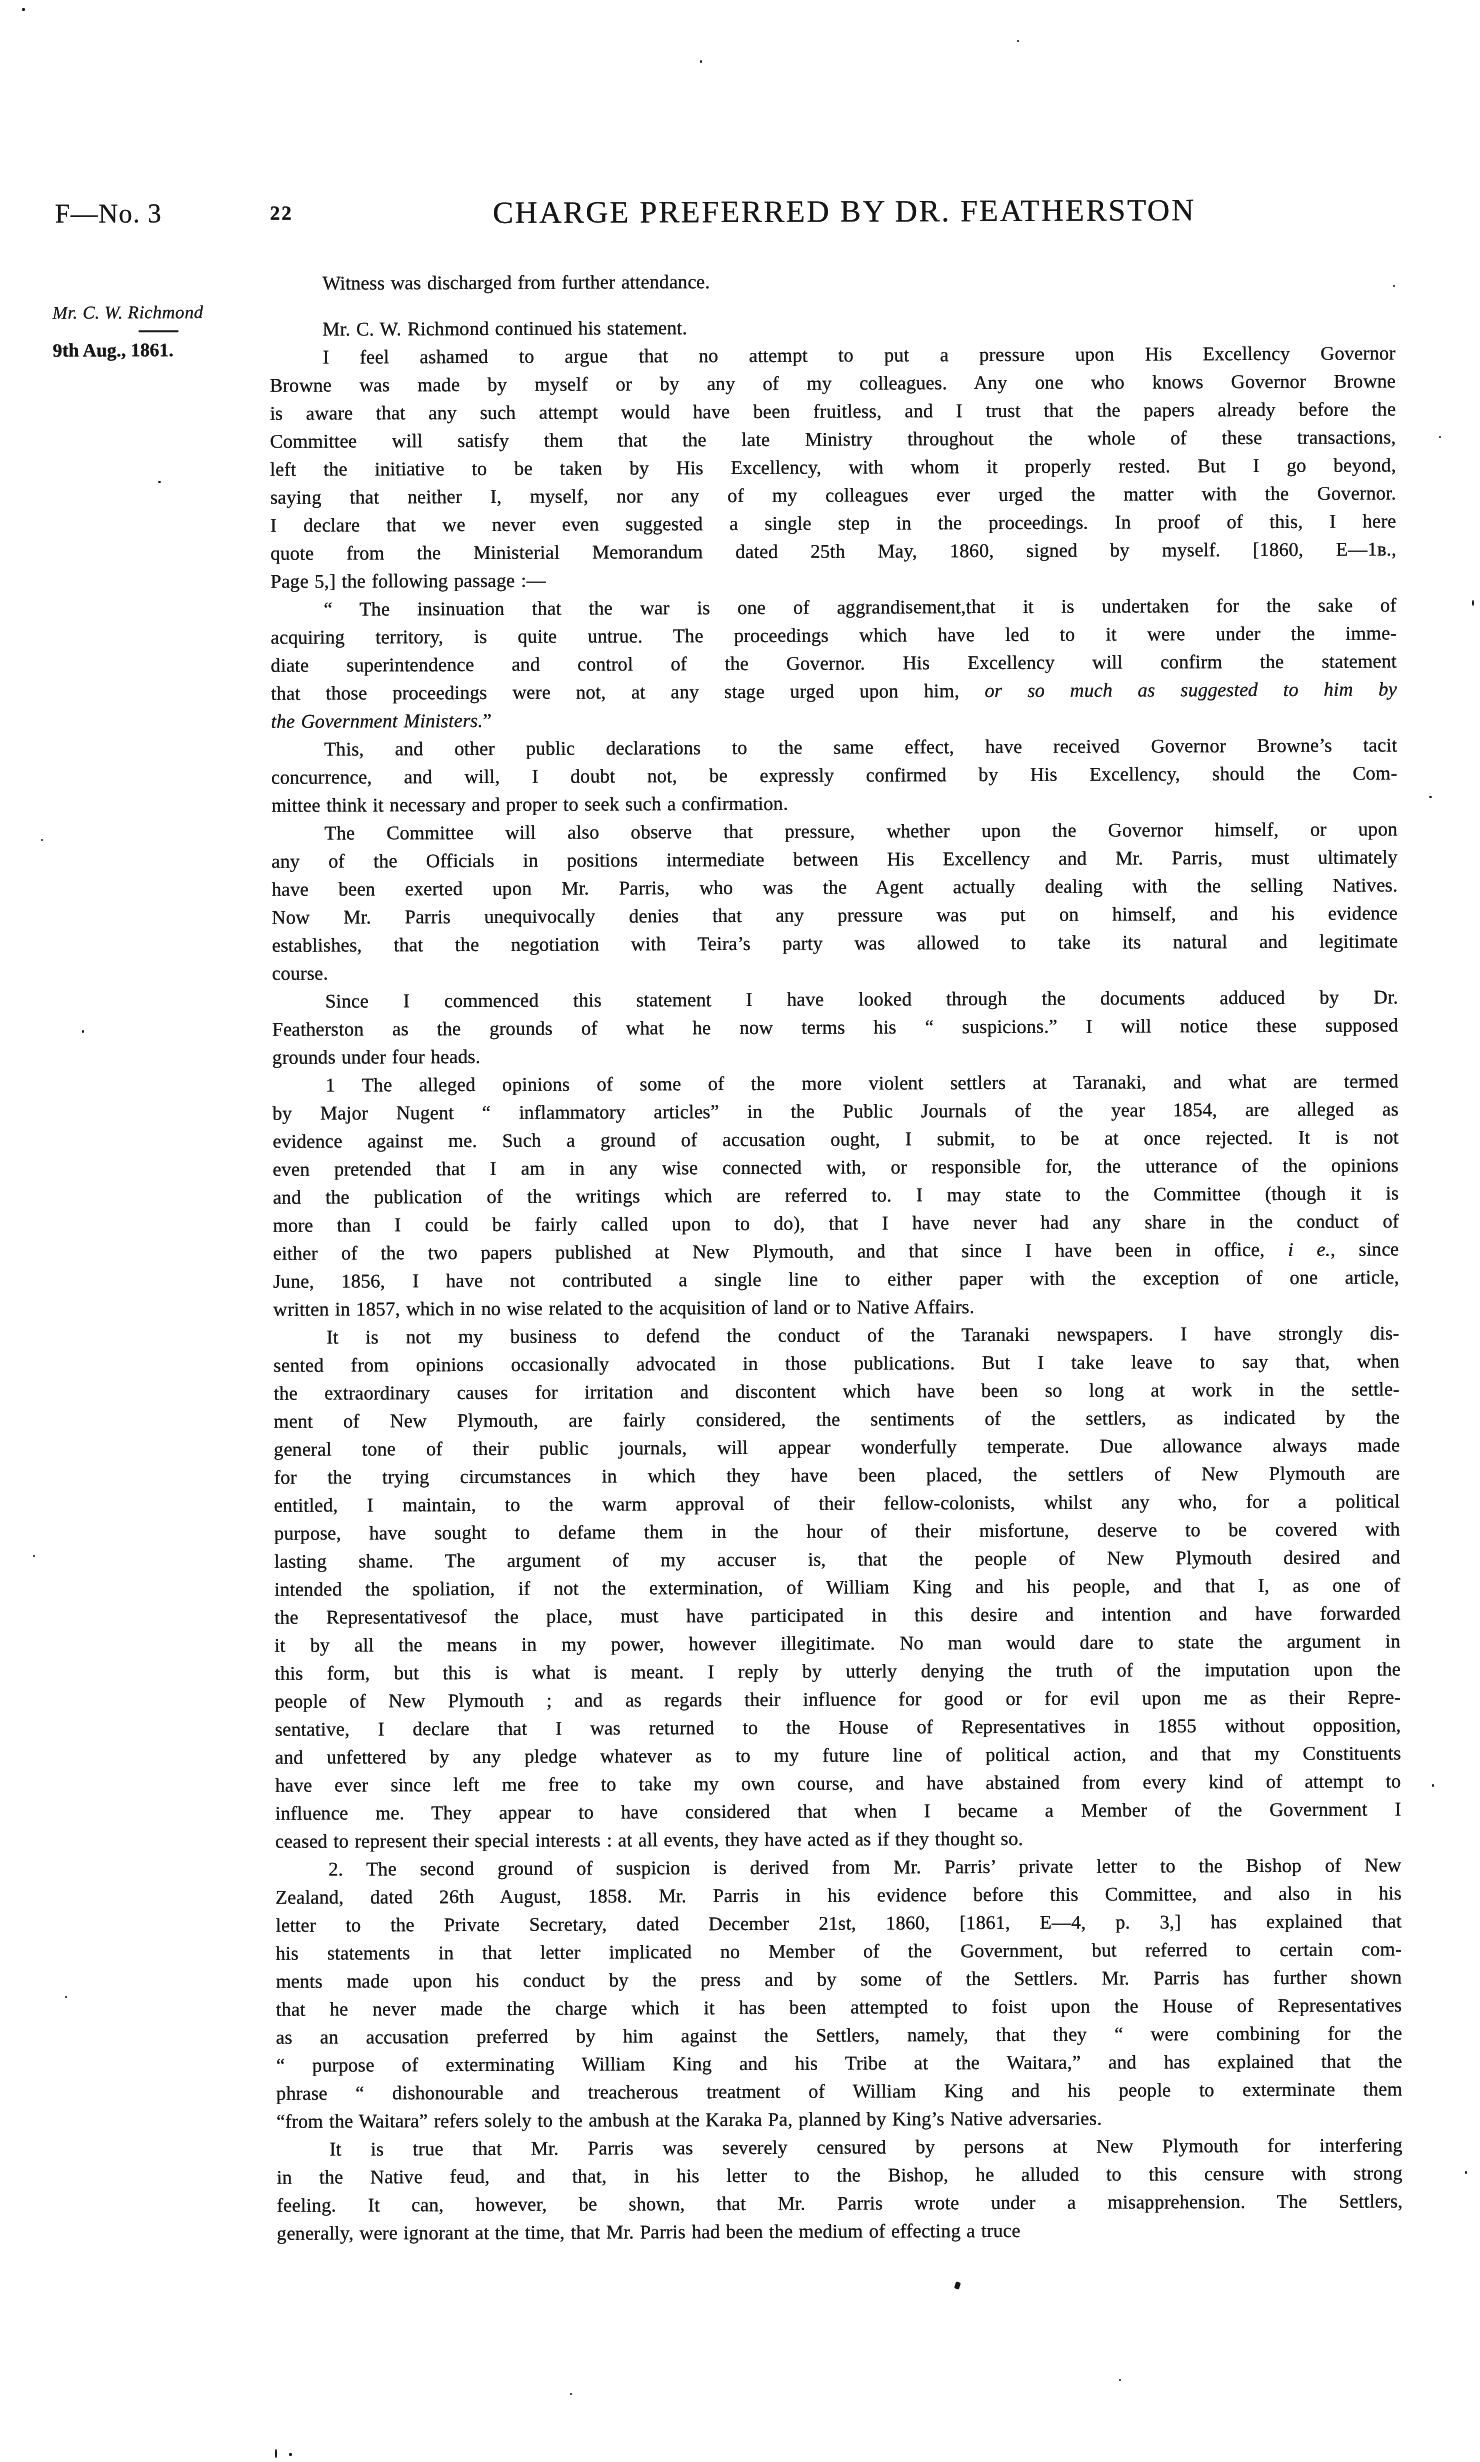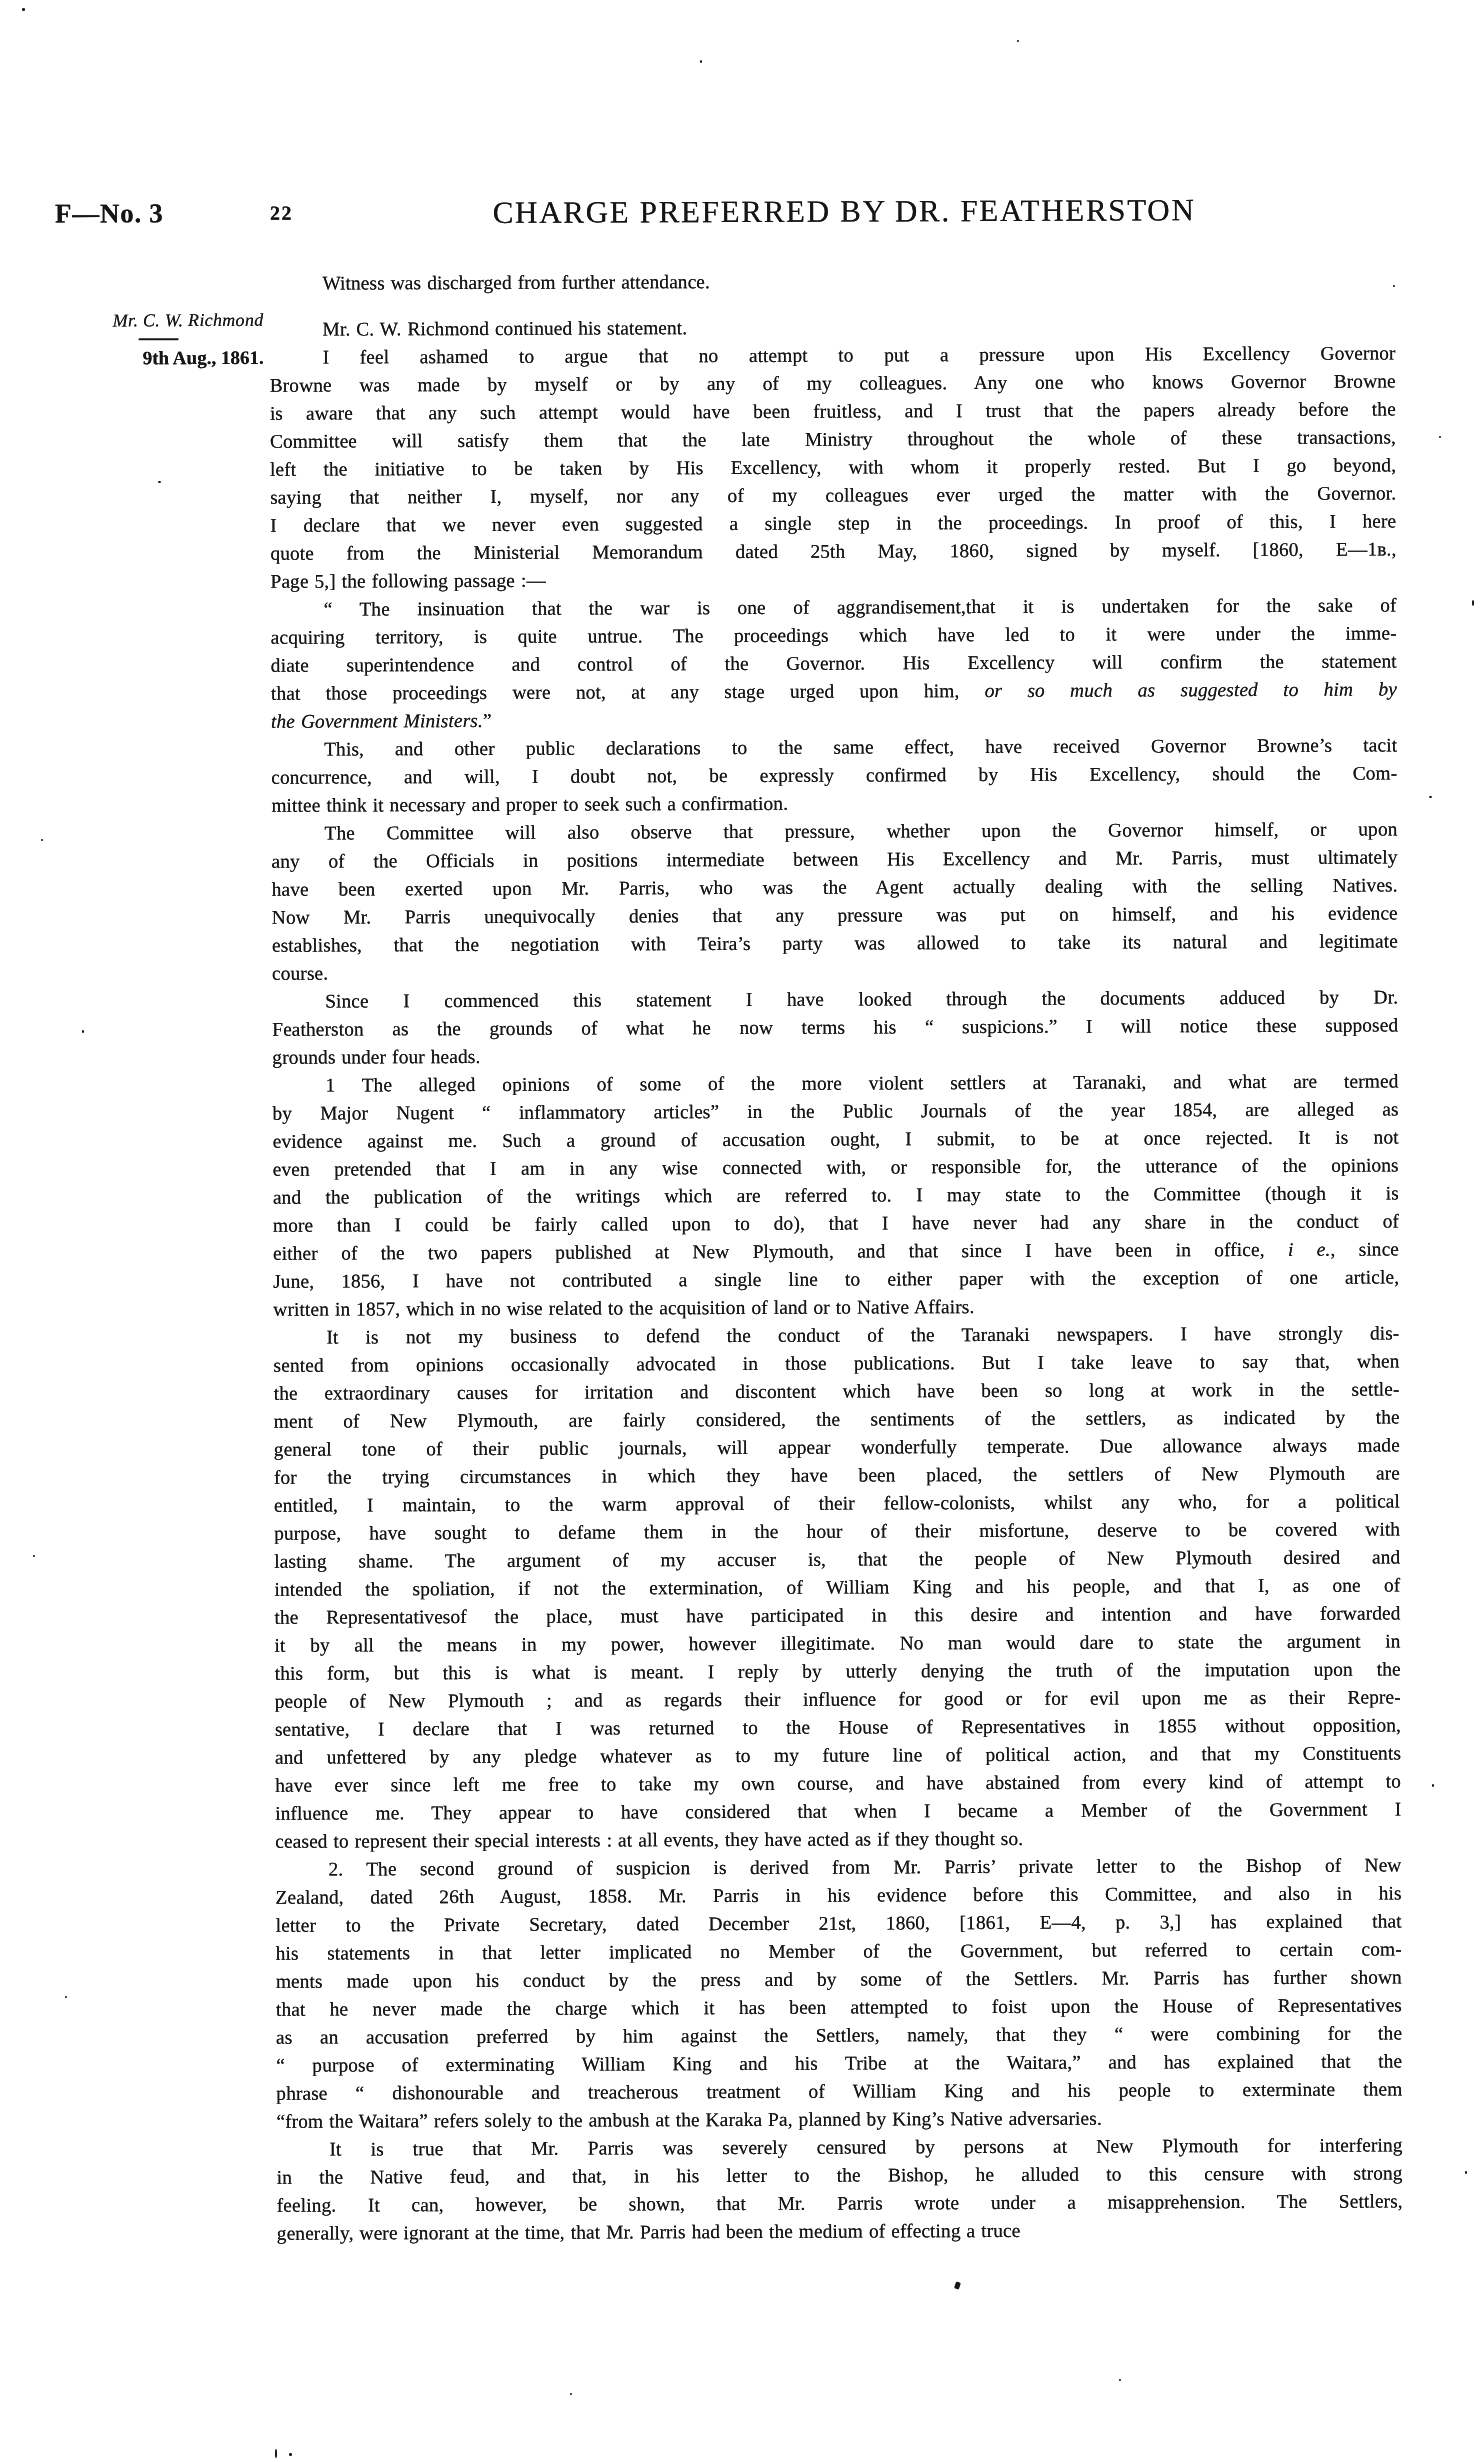--- a/index.html
+++ b/index.html
@@ -9,33 +9,33 @@
     font-family:"Liberation Serif","DejaVu Serif",serif;
   }
   #sheet{
     position:absolute;left:0;top:0;width:1481px;height:2462px;
     transform:rotate(-0.22deg);
     text-shadow:0 0 0.4px rgba(10,10,10,.85);
   }
   
   .doc-ref{
     position:absolute;left:59px;top:196px;
-    font-size:27px;letter-spacing:0.7px;white-space:nowrap;font-weight:bold;
+    font-size:27px;letter-spacing:0.7px;white-space:nowrap;
   }
   .page-num{
     position:absolute;left:274px;top:200px;
     font-size:20px;letter-spacing:1.4px;font-weight:bold;
   }
   .page-title{
     position:absolute;left:436px;top:194px;width:824px;
     font-size:31px;letter-spacing:1.7px;text-align:center;white-space:nowrap;
   }
   
   .margin-note{
-    position:absolute;left:56px;top:308px;width:211px;text-align:right;
+    position:absolute;left:56px;top:300px;width:211px;text-align:left;
   }
   .margin-note .who{
     font-style:italic;font-size:18px;letter-spacing:0.3px;white-space:nowrap;
   }
   .margin-note .rule{
     width:40px;height:2.7px;background:#181818;margin:6.8px auto 6.1px auto;border-radius:0.7px;
   }
   .margin-note .when{font-size:19px;white-space:nowrap;font-weight:bold;}
   
   #body-col{

